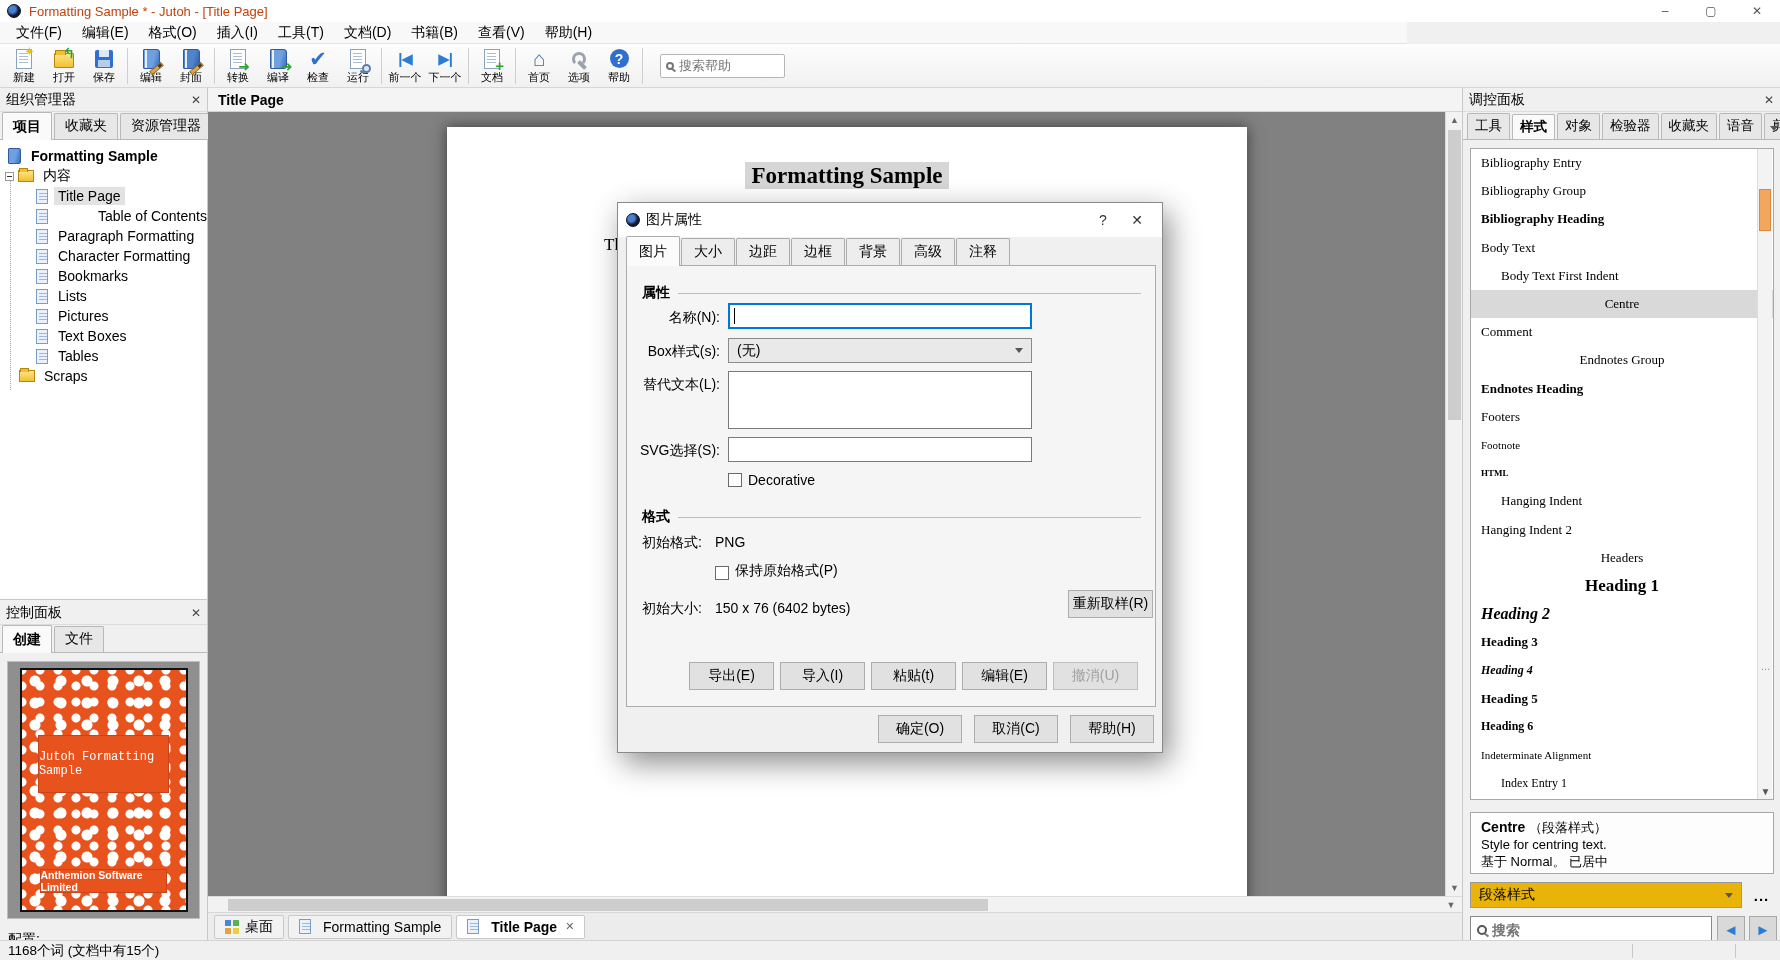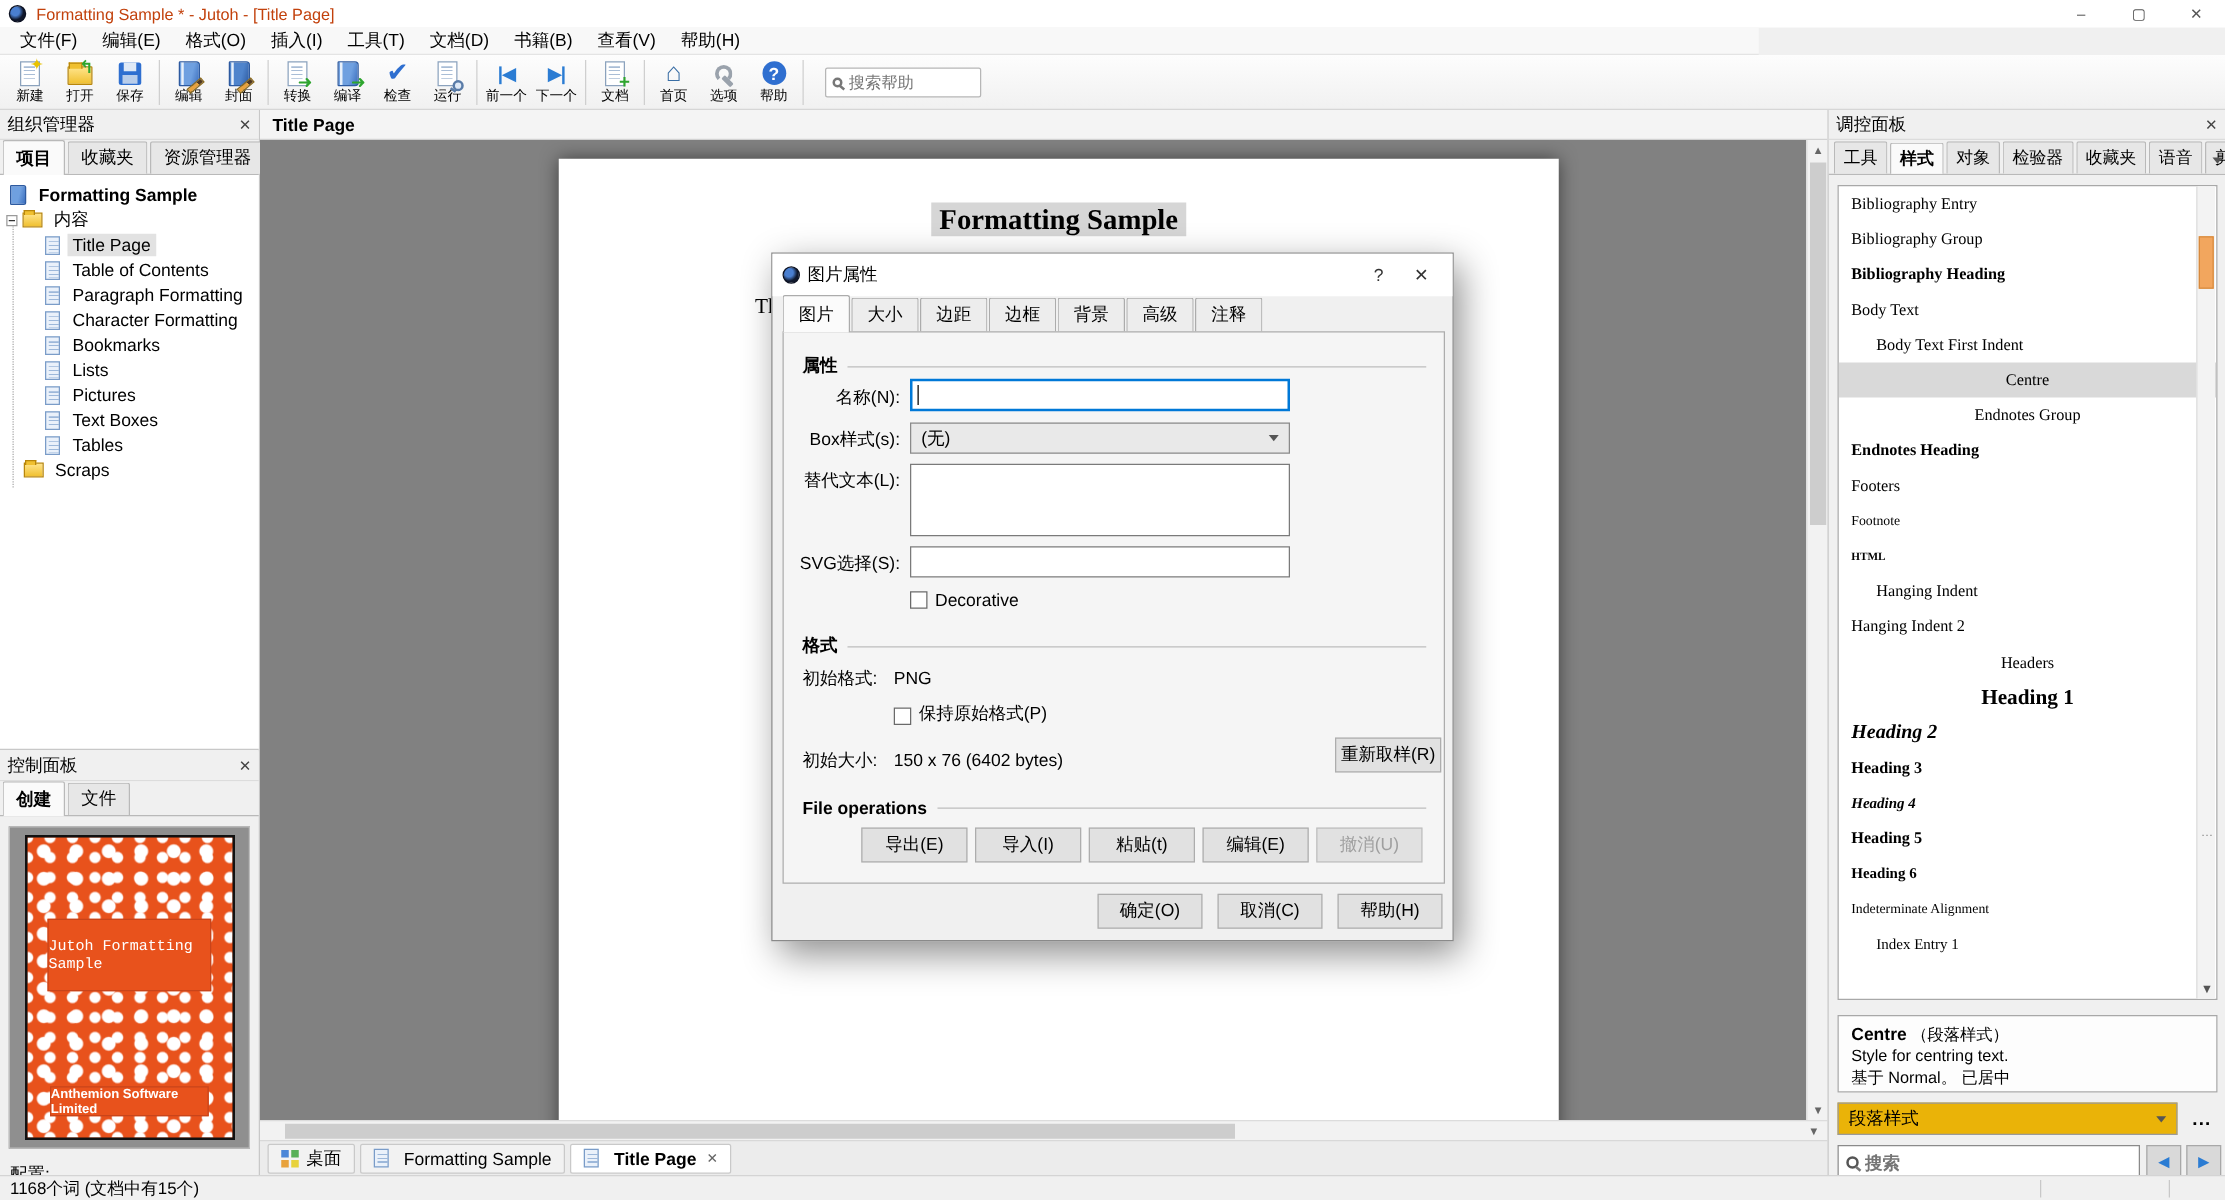--- a/index.html
+++ b/index.html
@@ -330,21 +330,21 @@
     </div>
     <div class="trow">
       <div class="exp"></div>
       <div class="t-folder"></div>
       <span class="lbl">内容</span>
     </div>
     <div class="trow sel" style="padding-left:36px;">
       <div class="t-doc"></div>
       <span class="lbl">Title Page</span>
     </div>
-    <div class="trow" style="padding-left:36px;">
+    <div class="trow" style="padding-left:36px;gap:40px;">
       <div class="t-doc"></div>
       <span class="lbl">Table of Contents</span>
     </div>
     <div class="trow" style="padding-left:36px;">
       <div class="t-doc"></div>
       <span class="lbl">Paragraph Formatting</span>
     </div>
     <div class="trow" style="padding-left:36px;">
       <div class="t-doc"></div>
       <span class="lbl">Character Formatting</span>
@@ -494,24 +494,20 @@
     </div>
     <span class="stat" style="left:15px; top:268px;">初始格式:</span>
     <span class="stat" style="left:88px; top:268px;">PNG</span>
     <div class="chk" style="left:88px; top:296px;align-items:flex-end;">
       <span class="box"></span>
       <span>保持原始格式(P)</span>
     </div>
     <span class="stat" style="left:15px; top:334px;">初始大小:</span>
     <span class="stat" style="left:88px; top:334px;">150 x 76 (6402 bytes)</span>
     <div class="dlg-btn" style="left:441px; top:324px; width:85px;">重新取样(R)</div>
-    <div class="grp" style="left:15px; top:372px; right:14px;">
-      <span>File operations</span>
-      <span class="line"></span>
-    </div>
     <div class="dlg-btn" style="left:62px; top:396px; width:85px;">导出(E)</div>
     <div class="dlg-btn" style="left:153px; top:396px; width:85px;">导入(I)</div>
     <div class="dlg-btn" style="left:244px; top:396px; width:85px;">粘贴(t)</div>
     <div class="dlg-btn" style="left:335px; top:396px; width:85px;">编辑(E)</div>
     <div class="dlg-btn disabled" style="left:426px; top:396px; width:85px;">撤消(U)</div>
   </div>
   <div class="dlg-btn" style="left:260px; top:512px; width:84px;">确定(O)</div>
   <div class="dlg-btn" style="left:356px; top:512px; width:84px;">取消(C)</div>
   <div class="dlg-btn" style="left:452px; top:512px; width:84px;">帮助(H)</div>
 </div>
@@ -531,20 +527,21 @@
     <span class="ntab">剪辑</span>
     <span class="chev tab-overflow"></span>
   </div>
   <div class="stylelist">
     <div class="srow">Bibliography Entry</div>
     <div class="srow">Bibliography Group</div>
     <div class="srow s-bold">Bibliography Heading</div>
     <div class="srow">Body Text</div>
     <div class="srow s-indent">Body Text First Indent</div>
     <div class="srow s-center s-sel">Centre</div>
+    <div class="srow">Comment</div>
     <div class="srow s-center">Endnotes Group</div>
     <div class="srow s-bold">Endnotes Heading</div>
     <div class="srow">Footers</div>
     <div class="srow s-small">Footnote</div>
     <div class="srow s-tiny">HTML</div>
     <div class="srow s-indent">Hanging Indent</div>
     <div class="srow">Hanging Indent 2</div>
     <div class="srow s-center">Headers</div>
     <div class="srow s-center s-bold s-h1">Heading 1</div>
     <div class="srow s-bold s-italic s-h2">Heading 2</div>

